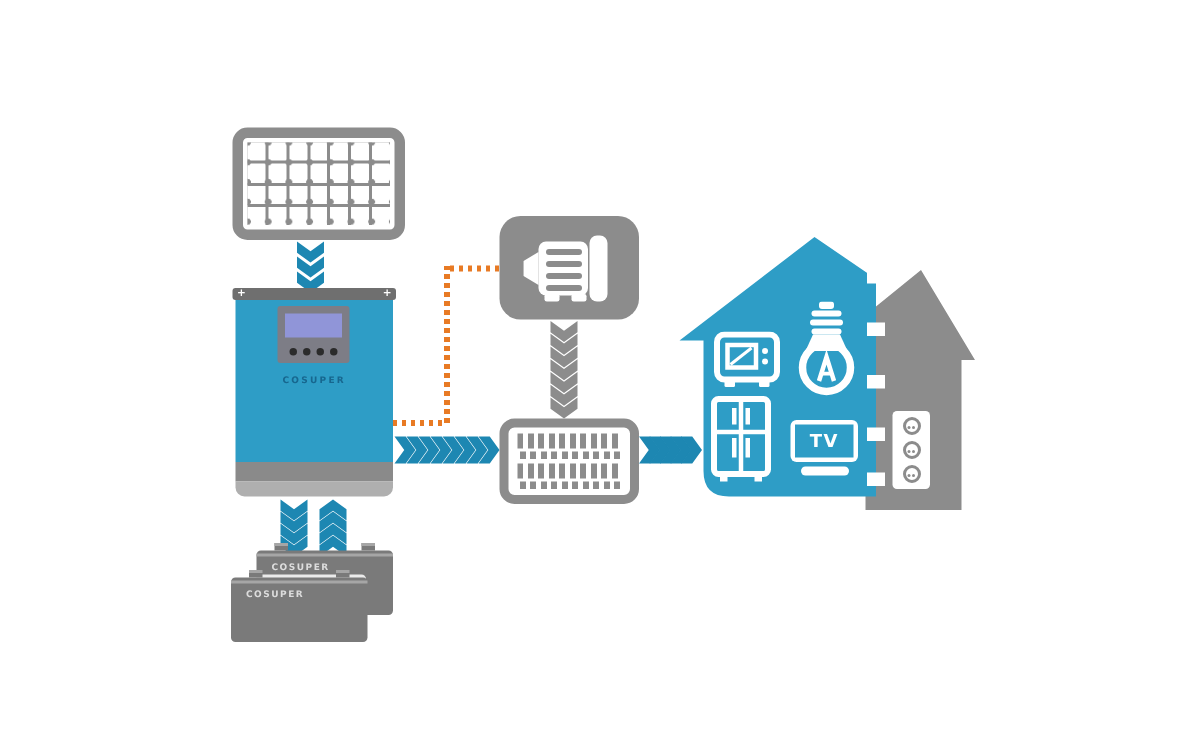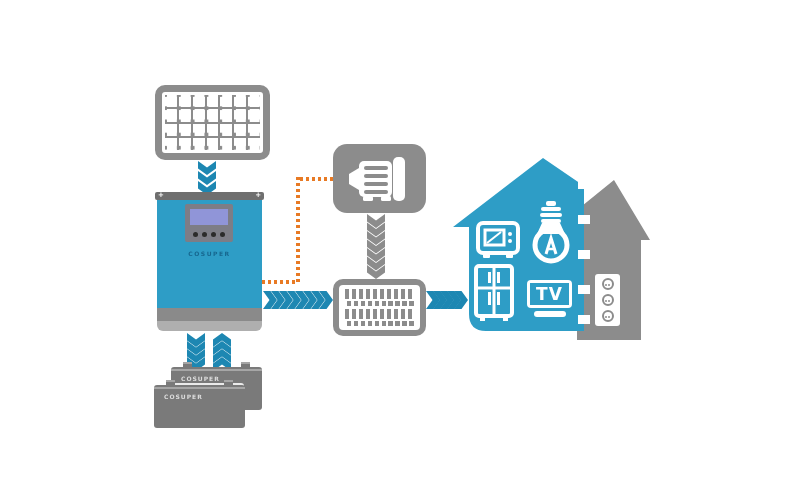--- a/index.html
+++ b/index.html
@@ -79,21 +79,21 @@
   
   .outlet{left:595px;top:274px;width:25px;height:52px;background:#fff;border-radius:3px;
           display:flex;flex-direction:column;align-items:center;justify-content:space-evenly;}
   .socket{position:relative;width:12px;height:12px;border:2px solid var(--component-gray);border-radius:50%;box-sizing:border-box;}
   .socket::before,.socket::after{content:"";position:absolute;top:3.5px;width:2px;height:2px;border-radius:50%;background:var(--component-gray);}
   .socket::before{left:1.5px;} .socket::after{right:1.5px;}
 
   
   .tv{left:527px;top:280px;width:45px;height:28px;background:#fff;border-radius:4px;padding:3px;box-sizing:border-box;}
   .tv-screen{width:100%;height:100%;background:var(--brand-blue);display:flex;align-items:center;justify-content:center;
-             color:#fff;font-size:17px;font-weight:bold;letter-spacing:1px;}
+             color:#fff;font-size:12px;font-weight:bold;letter-spacing:1px;}
   .tv-stand{left:534px;top:311px;width:32px;height:6px;background:#fff;border-radius:3px;}
 
   .icon-stroke{stroke:#fff;fill:none;}
 </style>
 </head>
 <body>
 
 <div class="canvas">
 
   <svg width="0" height="0" style="position:absolute" aria-hidden="true">

